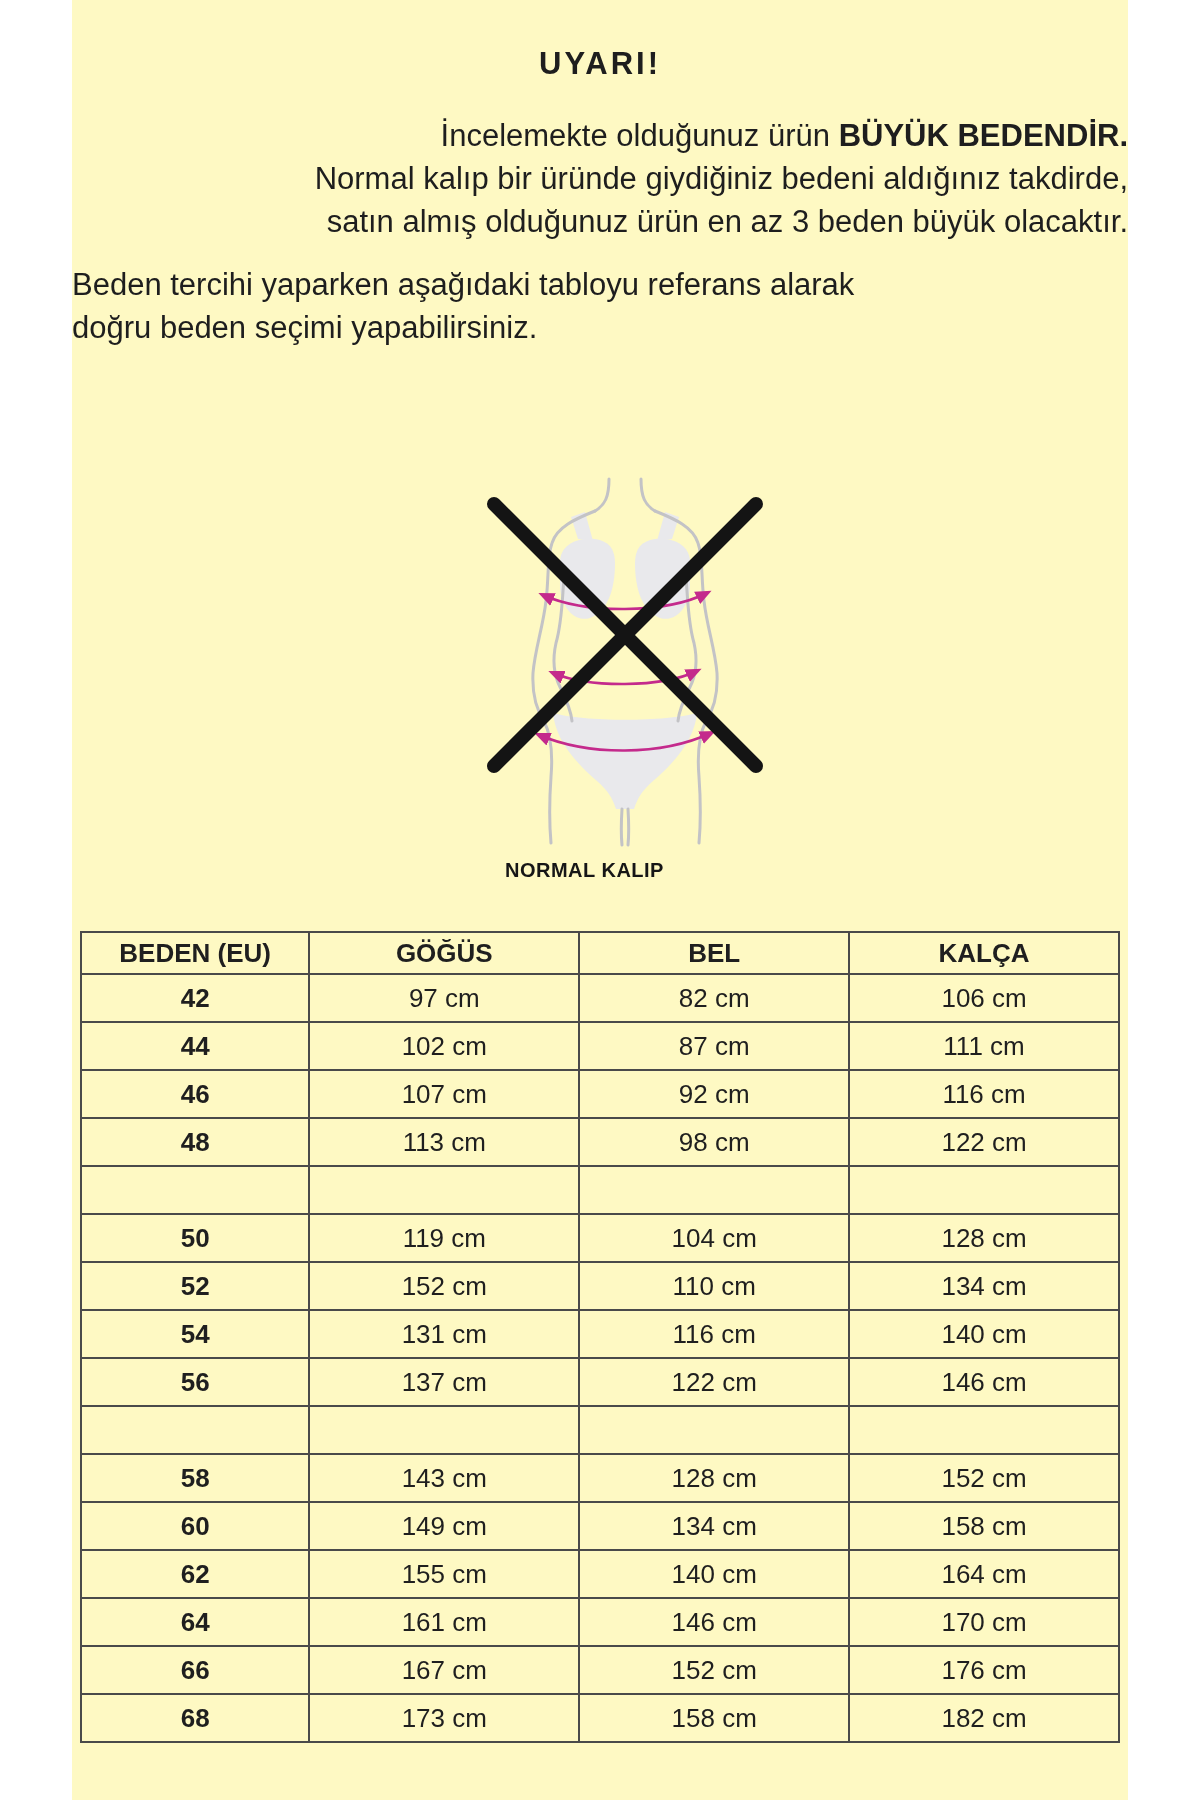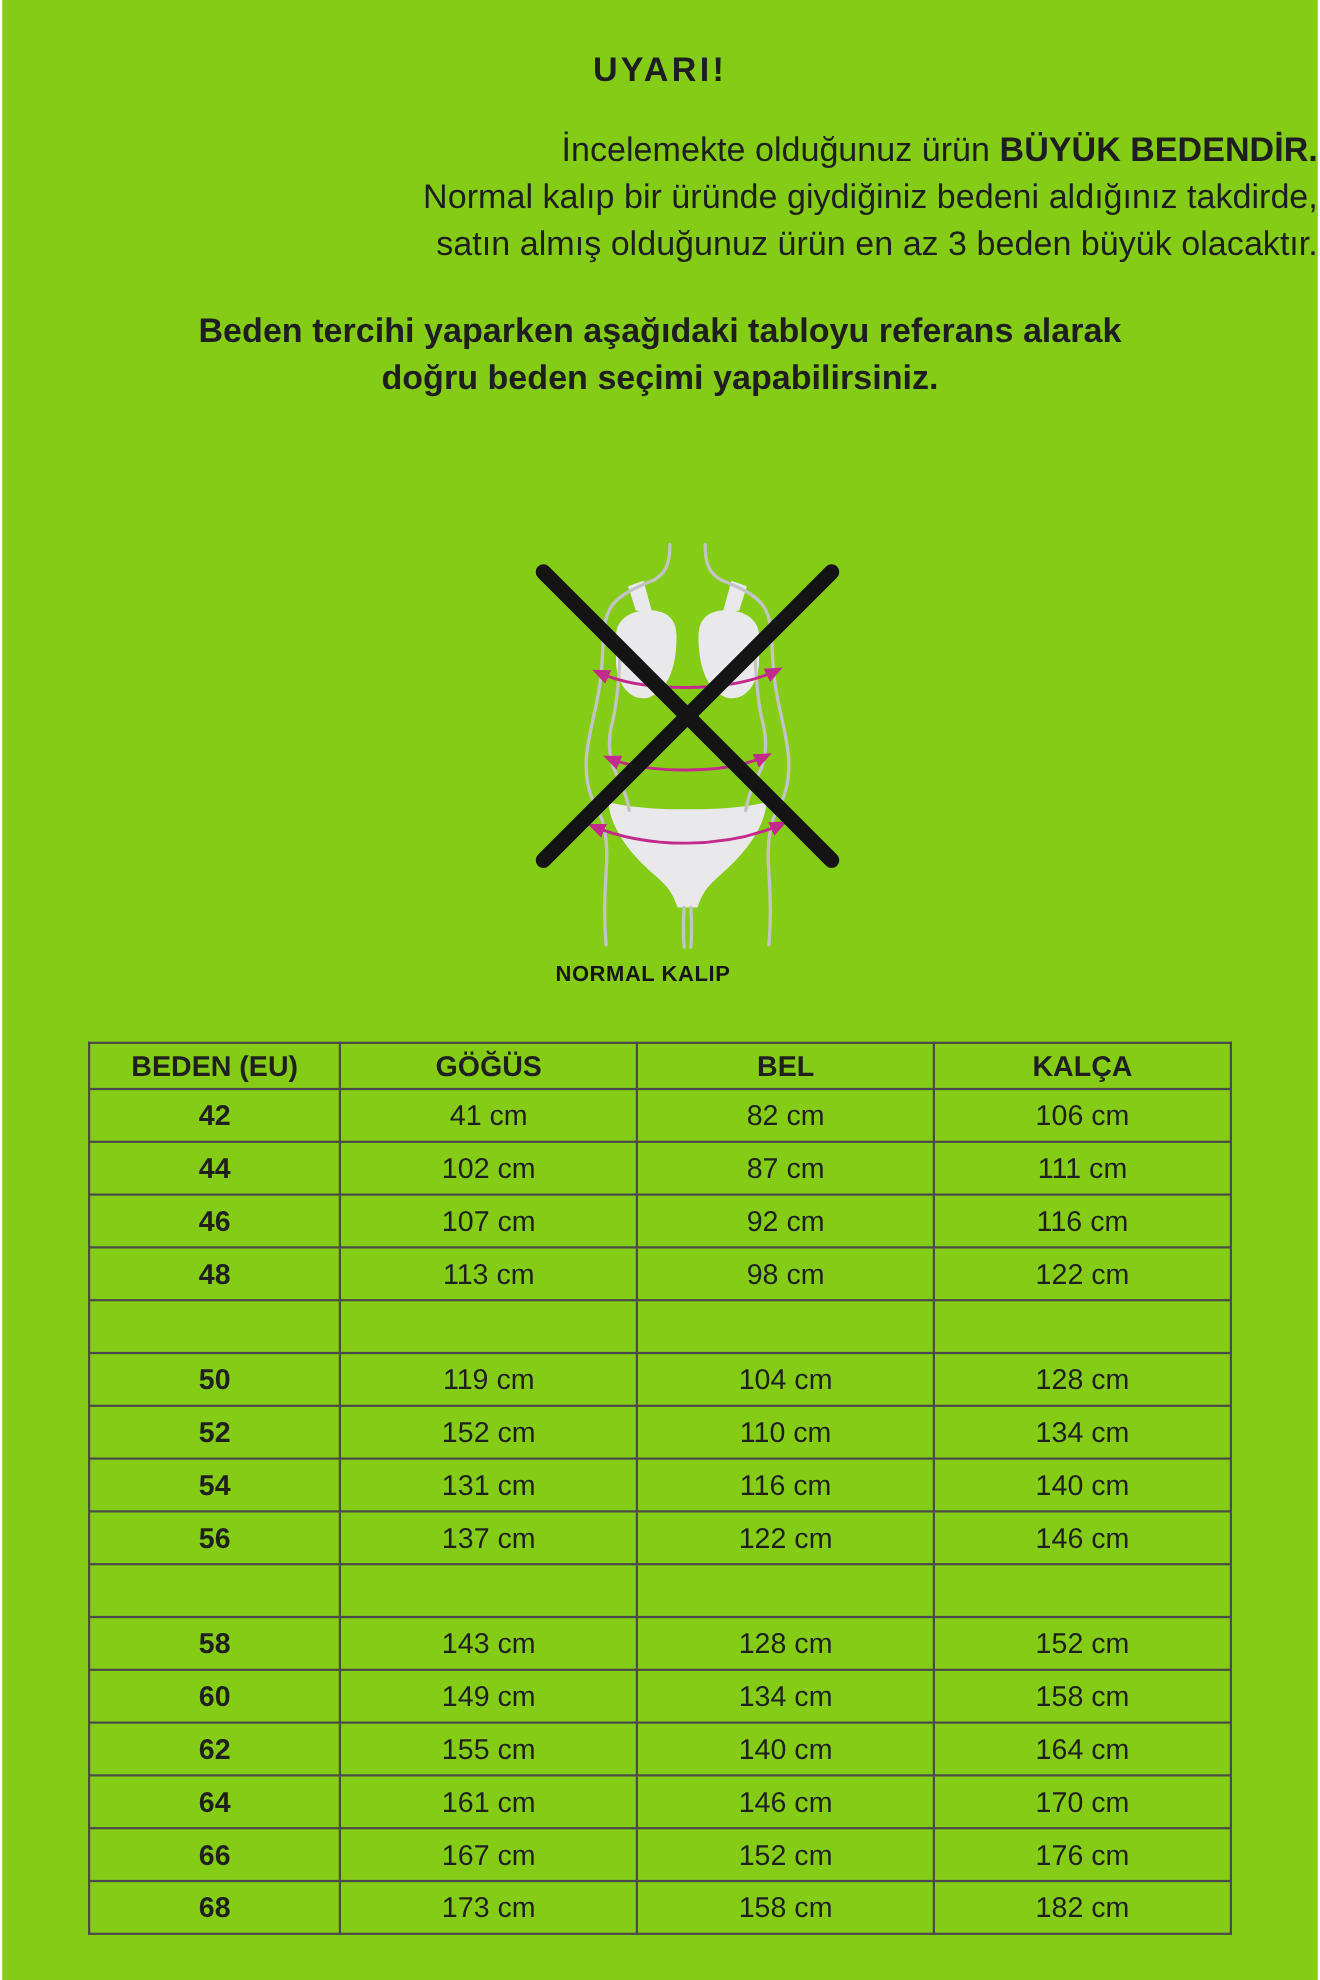--- a/index.html
+++ b/index.html
@@ -1,24 +1,24 @@
 <!DOCTYPE html>
 <html lang="tr" style="--text: #1e1e1e; --arrow: #c42a8c; --outline: #c3c3c6; --silhouette: #e9e9ec; --cross: #141414; --table_border: #4a4a4a;"><head>
 <meta charset="utf-8">
 <style>
   html,body{margin:0;padding:0;}
   body{background:#ffffff;font-family:"Liberation Sans","DejaVu Sans",sans-serif;}
-  .page{position:relative;width:1196px;height:1800px;margin:0 auto;background:#84cc16;
+  .page{position:relative;width:1056px;height:1800px;margin:0 auto;background:#fef9c3;
         overflow:hidden;color:var(--text,#1e1e1e);box-sizing:border-box;padding-top:46px;}
 
   
   .title{margin:0;text-align:center;font-size:31px;font-weight:700;letter-spacing:3px;}
   .intro{margin:32px 0 0;text-align:right;font-size:31px;font-weight:400;line-height:43px;}
   .intro strong{font-weight:700;}
-  .note{margin:36px 0 0;text-align:center;font-size:31px;font-weight:700;line-height:43px;}
+  .note{margin:20px 0 0;text-align:left;font-size:31px;font-weight:400;line-height:43px;}
 
   
   .figures{display:flex;justify-content:center;gap:135px;margin-top:128px;transform:translateX(25px);}
   .figure{position:relative;width:240px;text-align:left;}
   .figure svg.body{display:block;width:240px;height:370px;}
   .cross-svg{position:absolute;left:-18px;top:20px;width:276px;height:276px;overflow:visible;}
   .x-line{stroke:var(--cross,#141414);stroke-width:14;stroke-linecap:round;}
   .figure-label{margin-top:12px;font-size:20px;font-weight:700;letter-spacing:.5px;color:#161616;}
 
   .b-line{stroke:var(--outline,#c3c3c6);stroke-width:3;fill:none;stroke-linecap:round;}
@@ -114,21 +114,21 @@
       <tr>
         <th>BEDEN (EU)</th>
         <th>GÖĞÜS</th>
         <th>BEL</th>
         <th>KALÇA</th>
       </tr>
     </thead>
     <tbody>
         <tr>
           <td>42</td>
-          <td>41 cm</td>
+          <td>97 cm</td>
           <td>82 cm</td>
           <td>106 cm</td>
         </tr>
         <tr>
           <td>44</td>
           <td>102 cm</td>
           <td>87 cm</td>
           <td>111 cm</td>
         </tr>
         <tr>

